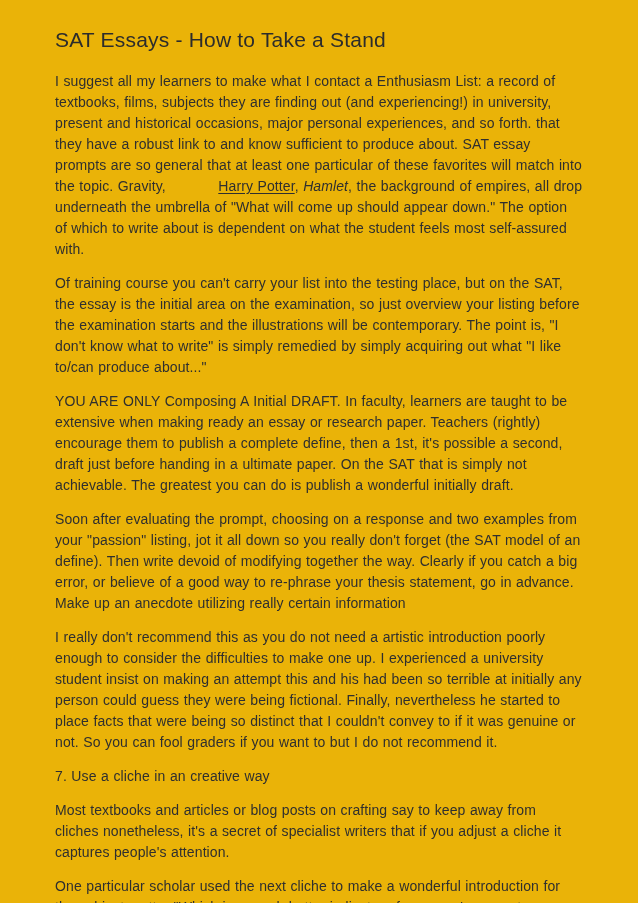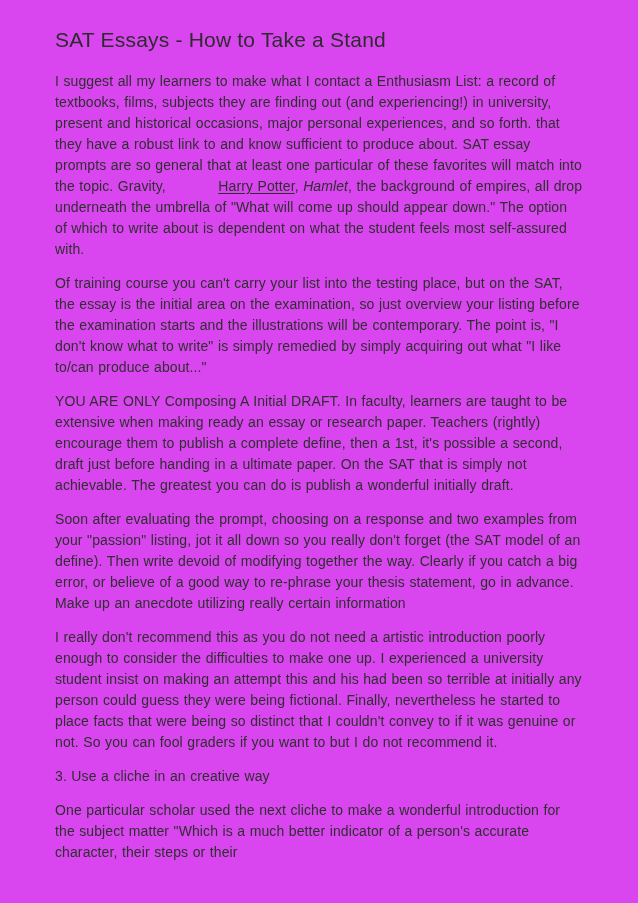--- a/index.html
+++ b/index.html
@@ -12,21 +12,21 @@
     height: 903px;
     overflow: hidden;
     font-family: "Liberation Sans", sans-serif;
     color: #2f2f2f;
   }
   .page {
     box-sizing: border-box;
     width: 638px;
     height: 903px;
     padding: 28px 55px 0 55px;
-    background: #d946ef;
+    background: #eab308;
   }
   .title {
     font-size: 21px;
     font-weight: 400;
     line-height: 24px;
     margin: 0 0 19px 0;
     color: #2c2c2c;
     letter-spacing: 0.2px;
   }
   .doc-body p {
@@ -44,16 +44,17 @@
 <body>
 
 <div class="page">
   <h1 class="title">SAT Essays - How to Take a Stand</h1>
   <div class="doc-body">
       <p><span>I suggest all my learners to make what I contact a Enthusiasm List: a record of textbooks, films, subjects they are finding out (and experiencing!) in university, present and historical occasions, major personal experiences, and so forth. that they have a robust link to and know sufficient to produce about. </span><span class="b">SAT essay</span><span> prompts are so general that at least one particular of these favorites will match into the topic. Gravity, </span><span class="u">Harry Potter</span><span>, </span><span class="i">Hamlet</span><span>, the background of empires, </span><span class="b">all</span><span> drop underneath the umbrella of "What will come up should appear down." The option of which to write about is dependent on what the student feels most self-assured with.</span></p>
       <p><span>Of training course you can't carry your list into the testing place, but on the </span><span class="b">SAT</span><span>, the </span><span class="b">essay</span><span> is the initial area on the examination, so just overview your listing before the examination starts and the illustrations will be contemporary. The point is, "I don't know what to write" is simply remedied by simply acquiring out what "I like to/can produce about..."</span></p>
       <p><span>YOU ARE ONLY Composing A Initial DRAFT. In faculty, learners are taught to be extensive when making ready an </span><span class="b">essay</span><span> or research paper. Teachers (rightly) encourage them to publish a complete define, then a 1st, it's possible a second, draft just before handing in a ultimate paper. On the </span><span class="b">SAT</span><span> that is simply not achievable. The greatest you can do is publish a wonderful initially draft.</span></p>
       <p><span>Soon after evaluating the prompt, choosing on a response and two examples from your "passion" listing, jot it all down so you really don't forget (the </span><span class="b">SAT</span><span> model of an define). Then write devoid of modifying together the way. Clearly if you catch a big error, or believe of a good way to re-phrase your thesis statement, go in advance. Make up an anecdote utilizing really certain information</span></p>
       <p><span>I really don't recommend this as you do not need a artistic introduction poorly enough to consider the difficulties to make one up. I experienced a university student insist on making an attempt this and his had been so terrible at initially any person could guess they were being fictional. Finally, nevertheless he started to place facts that were being so distinct that I couldn't convey to if it was genuine or not. So you can fool graders if you want to but I do not recommend it.</span></p>
-      <p><span>3. Use a cliche in an creative way</span></p>
+      <p><span>7. Use a cliche in an creative way</span></p>
+      <p><span>Most textbooks and articles or blog posts on crafting say to keep away from cliches nonetheless, it's a secret of specialist writers that if you adjust a cliche it captures people's attention.</span></p>
       <p><span>One particular scholar used the next cliche to make a wonderful introduction for the subject matter "Which is a much better indicator of a person's accurate character, their steps or their</span></p>
     </div>
 </div>
 
 </body></html>

